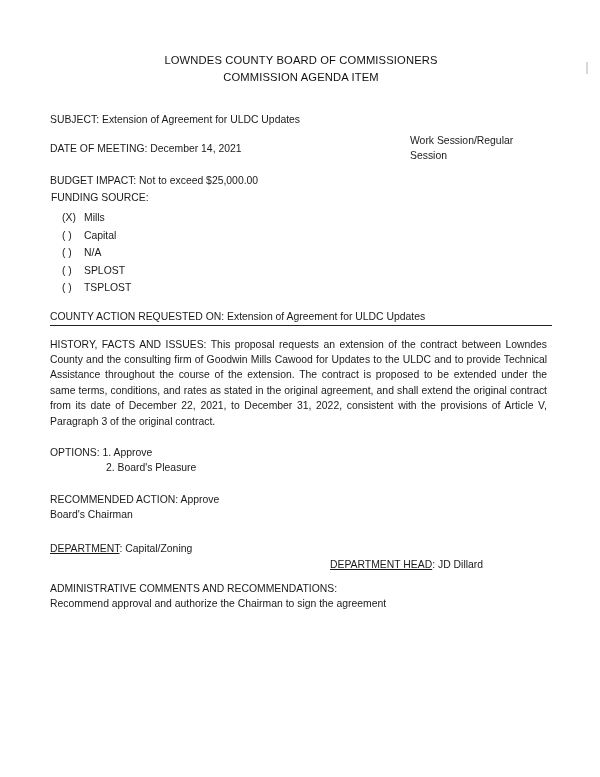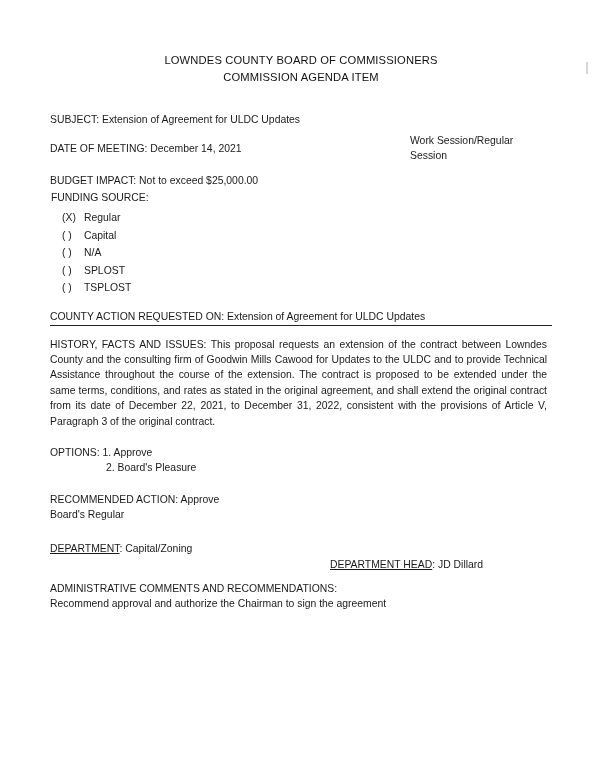--- a/index.html
+++ b/index.html
@@ -148,21 +148,21 @@
   <div class="row meeting-row">
     <span>DATE OF MEETING: December 14, 2021</span>
     <span class="session-note">Work Session/Regular Session</span>
   </div>
 
   <div class="row budget">BUDGET IMPACT: Not to exceed $25,000.00</div>
   <div class="row funding-source">FUNDING SOURCE:</div>
 
   <ul class="funding-list">
     <li>
-      <span class="mark">(X)</span><span>Regular</span>
+      <span class="mark">(X)</span><span>Mills</span>
     </li>
     <li>
       <span class="mark">( )</span><span>Capital</span>
     </li>
     <li>
       <span class="mark">( )</span><span>N/A</span>
     </li>
     <li>
       <span class="mark">( )</span><span>SPLOST</span>
     </li>
@@ -178,21 +178,21 @@
 
   <div class="history">HISTORY, FACTS AND ISSUES: This proposal requests an extension of the contract between Lowndes County and the consulting firm of Goodwin Mills Cawood for Updates to the ULDC and to provide Technical Assistance throughout the course of the extension. The contract is proposed to be extended under the same terms, conditions, and rates as stated in the original agreement, and shall extend the original contract from its date of December 22, 2021, to December 31, 2022, consistent with the provisions of Article V, Paragraph 3 of the original contract.</div>
 
   <div class="options">
     <div>OPTIONS: 1. Approve</div>
     <div class="opt2">2. Board's Pleasure</div>
   </div>
 
   <div class="recommended">
     <div>RECOMMENDED ACTION: Approve</div>
-    <div>Board's Regular</div>
+    <div>Board's Chairman</div>
   </div>
 
   <div class="dept-row">
     <span>
       <span class="underlined">DEPARTMENT</span><span>: Capital/Zoning</span>
     </span>
     <span class="dept-head-col">
       <span class="underlined">DEPARTMENT HEAD</span><span>: JD Dillard</span>
     </span>
   </div>

